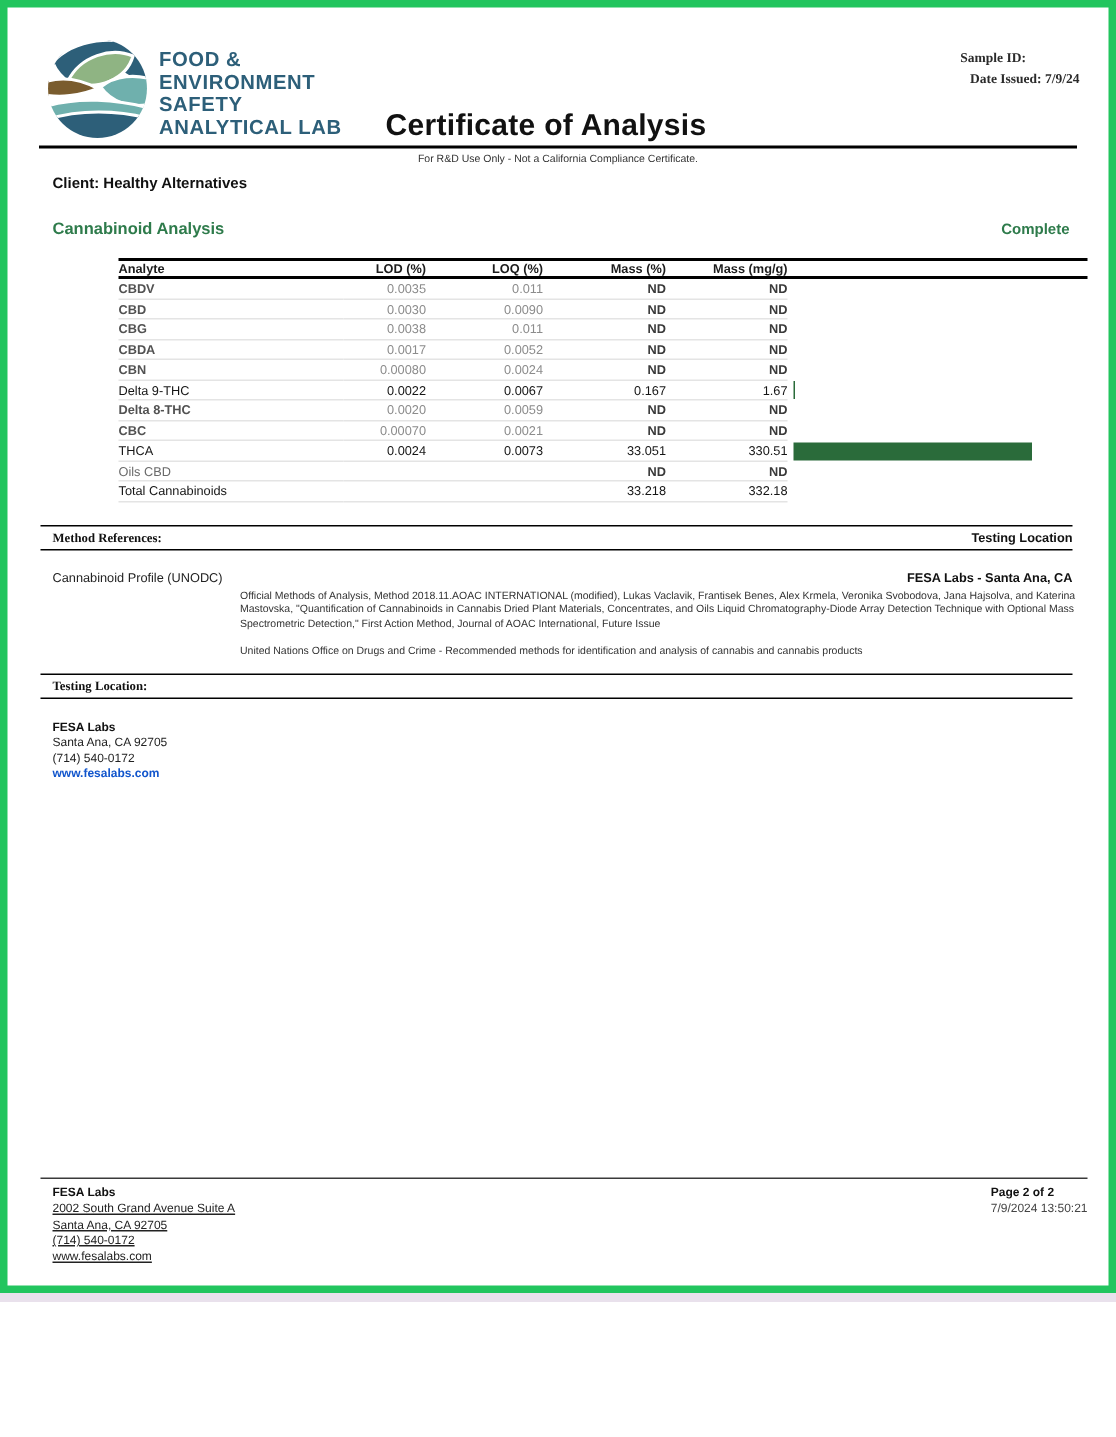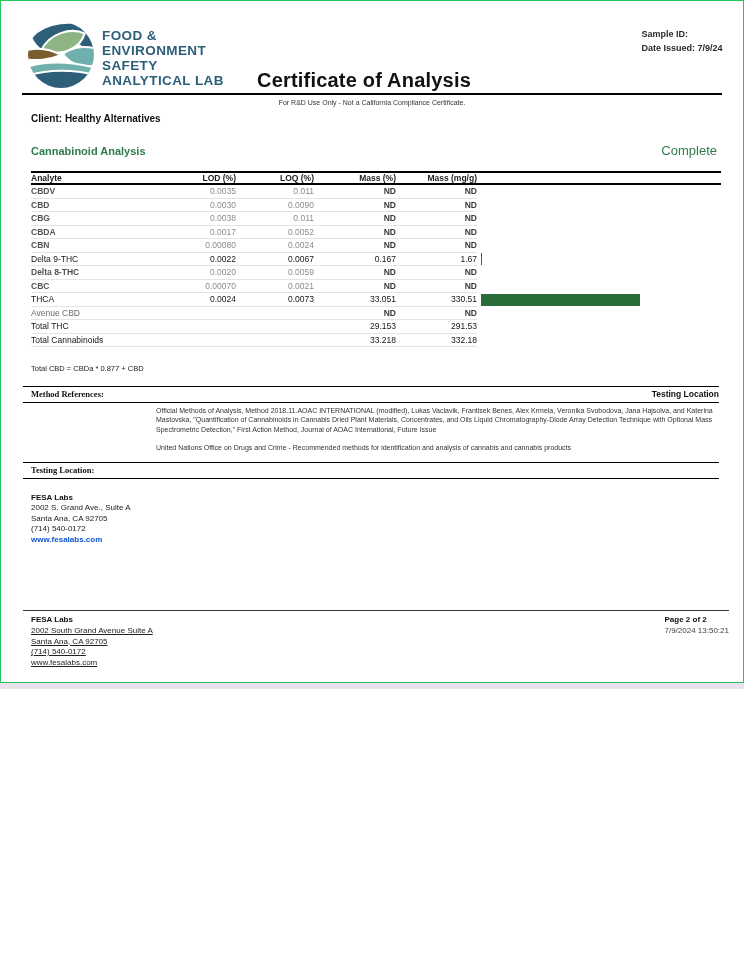--- a/index.html
+++ b/index.html
@@ -3,54 +3,54 @@
 <meta charset="utf-8">
 <style>
   * { box-sizing: border-box; }
   html,body { margin:0; padding:0; }
   body {
     width:744px; height:958px; background:#fff;
     font-family:"Liberation Sans", sans-serif; color:#1c1c1c;
     -webkit-font-smoothing:antialiased;
   }
   .page {
-    position:relative; width:744px; height:683px;
-    border:1px solid #22c55e; background:#fff; overflow:hidden;
+    position:relative; width:744px; height:862px;
+    border:5px solid #22c55e; background:#fff; overflow:hidden;
   }
   .bottom-strip {
     width:744px; height:6px;
     background:linear-gradient(90deg,#ece5f0,#e7ddе8,#ece4ee);
     background-color:#e9e1ec;
   }
 
   
   .header { position:relative; height:92px; }
   .brand { position:absolute; left:26px; top:20px; display:flex; gap:7px; }
   .brand svg { width:68px; height:68px; }
   .brand-lines { padding-top:7px; font-size:13.5px; font-weight:700;
     color:#2d5f79; line-height:15px; letter-spacing:.4px; }
-  .meta { position:absolute; right:13px; top:26px; text-align:left;
-    font-size:9px; font-weight:700; color:#2b2b2b; line-height:14px; }
+  .meta { position:absolute; right:13px; top:26px; text-align:center;
+    font-size:9px; font-weight:700; color:#2b2b2b; line-height:14px;font-family:Liberation Serif, serif; }
   .meta .sid-spacer { display:inline-block; width:42px; }
   .title { position:absolute; left:0; right:16px; bottom:1px; text-align:center;
     font-size:20px; font-weight:700; color:#111; letter-spacing:.2px; }
   .rule-heavy { border-top:2px solid #000; margin:0 21px; }
   .subtitle { text-align:center; font-size:7px; color:#333; margin-top:4px; }
   .client { margin:7px 30px 0; font-size:10px; font-weight:700; color:#111; }
 
   
   .section-head { display:flex; justify-content:space-between; align-items:baseline;
     margin:19px 26px 0 30px; }
   .section-title { font-size:11px; font-weight:700; color:#2e7b4b; }
-  .section-status { font-size:13px; font-weight:400; color:#2e7b4b; }
+  .section-status { font-size:10px; font-weight:700; color:#2e7b4b; }
 
   
   .ctable { width:690px; margin:13px 24px 0 30px; }
   .trow { display:grid; grid-template-columns:150px 55px 78px 82px 81px 244px;
-    align-items:center; height:13.5px; font-size:8.5px; }
+    align-items:center; height:13.5px; font-size:8.5px;margin-left:44px; }
   .thead { border-top:2px solid #000; border-bottom:2px solid #000;
     height:14px; font-weight:700; color:#1c1c1c; }
   .trow > div { height:100%; display:flex; align-items:center; }
   .r > .a, .r > .num, .r > .nd { border-bottom:1px solid #e4e4e4; }
   .a { justify-content:flex-start; }
   .num, .nd, .h-num { justify-content:flex-end; text-align:right; }
   .r .a { font-weight:700; color:#525252; }
   .r .num { color:#8c8c8c; font-weight:400; }
   .r .nd { font-weight:700; color:#3a3a3a; }
   .r.hl .a, .r.hl .num, .r.hl .nd { color:#151515; font-weight:400; }
@@ -227,69 +227,61 @@
       <div class="a">THCA</div>
       <div class="num">0.0024</div>
       <div class="num">0.0073</div>
       <div class="nd">33.051</div>
       <div class="nd">330.51</div>
       <div class="c-bar">
           <div class="bar" style="width: 66.1%;"></div>
         </div>
     </div>
     <div class="trow r light-total">
-      <div class="a">Avenue CBD</div>
-      <div class="num"></div>
-      <div class="num"></div>
-      <div class="nd">ND</div>
-      <div class="nd">ND</div>
-      <div class="c-bar">
-          <div class="bar" style="width: 0%;"></div>
-        </div>
-    </div>
-    <div class="trow r hl">
-      <div class="a">Total THC</div>
-      <div class="num"></div>
-      <div class="num"></div>
-      <div class="nd">29.153</div>
-      <div class="nd">291.53</div>
+      <div class="a">Oils CBD</div>
+      <div class="num"></div>
+      <div class="num"></div>
+      <div class="nd">ND</div>
+      <div class="nd">ND</div>
       <div class="c-bar">
           <div class="bar" style="width: 0%;"></div>
         </div>
     </div>
     <div class="trow r hl">
       <div class="a">Total Cannabinoids</div>
       <div class="num"></div>
       <div class="num"></div>
       <div class="nd">33.218</div>
       <div class="nd">332.18</div>
       <div class="c-bar">
           <div class="bar" style="width: 0%;"></div>
         </div>
     </div>
   </div>
 
   <div class="notes">
-    <div>Total CBD = CBDa * 0.877 + CBD</div>
   </div>
 
   <div class="sec-bar">
     <span class="l">Method References:</span>
     <span>Testing Location</span>
   </div>
+  <div class="method-row">
+    <span class="method-name">Cannabinoid Profile (UNODC)</span>
+    <span class="method-loc">FESA Labs - Santa Ana, CA</span>
+  </div>
   <div class="citation">Official Methods of Analysis, Method 2018.11.AOAC INTERNATIONAL (modified), Lukas Vaclavik, Frantisek Benes, Alex Krmela, Veronika Svobodova, Jana Hajsolva, and Katerina Mastovska, "Quantification of Cannabinoids in Cannabis Dried Plant Materials, Concentrates, and Oils Liquid Chromatography-Diode Array Detection Technique with Optional Mass Spectrometric Detection," First Action Method, Journal of AOAC International, Future Issue</div>
   <div class="citation">United Nations Office on Drugs and Crime - Recommended methods for identification and analysis of cannabis and cannabis products</div>
 
   <div class="sec-bar">
     <span class="l">Testing Location:</span>
     <span></span>
   </div>
   <div class="lab-block">
     <div class="name">FESA Labs</div>
-    <div>2002 S. Grand Ave., Suite A</div>
     <div>Santa Ana, CA 92705</div>
     <div>(714) 540-0172</div>
     <div><a href="#" class="link">www.fesalabs.com</a></div>
   </div>
 
   <div class="footer">
     <div class="name">FESA Labs</div>
     <div class="addr">2002 South Grand Avenue Suite A</div>
     <div class="addr">Santa Ana, CA 92705</div>
     <div class="addr">(714) 540-0172</div>

